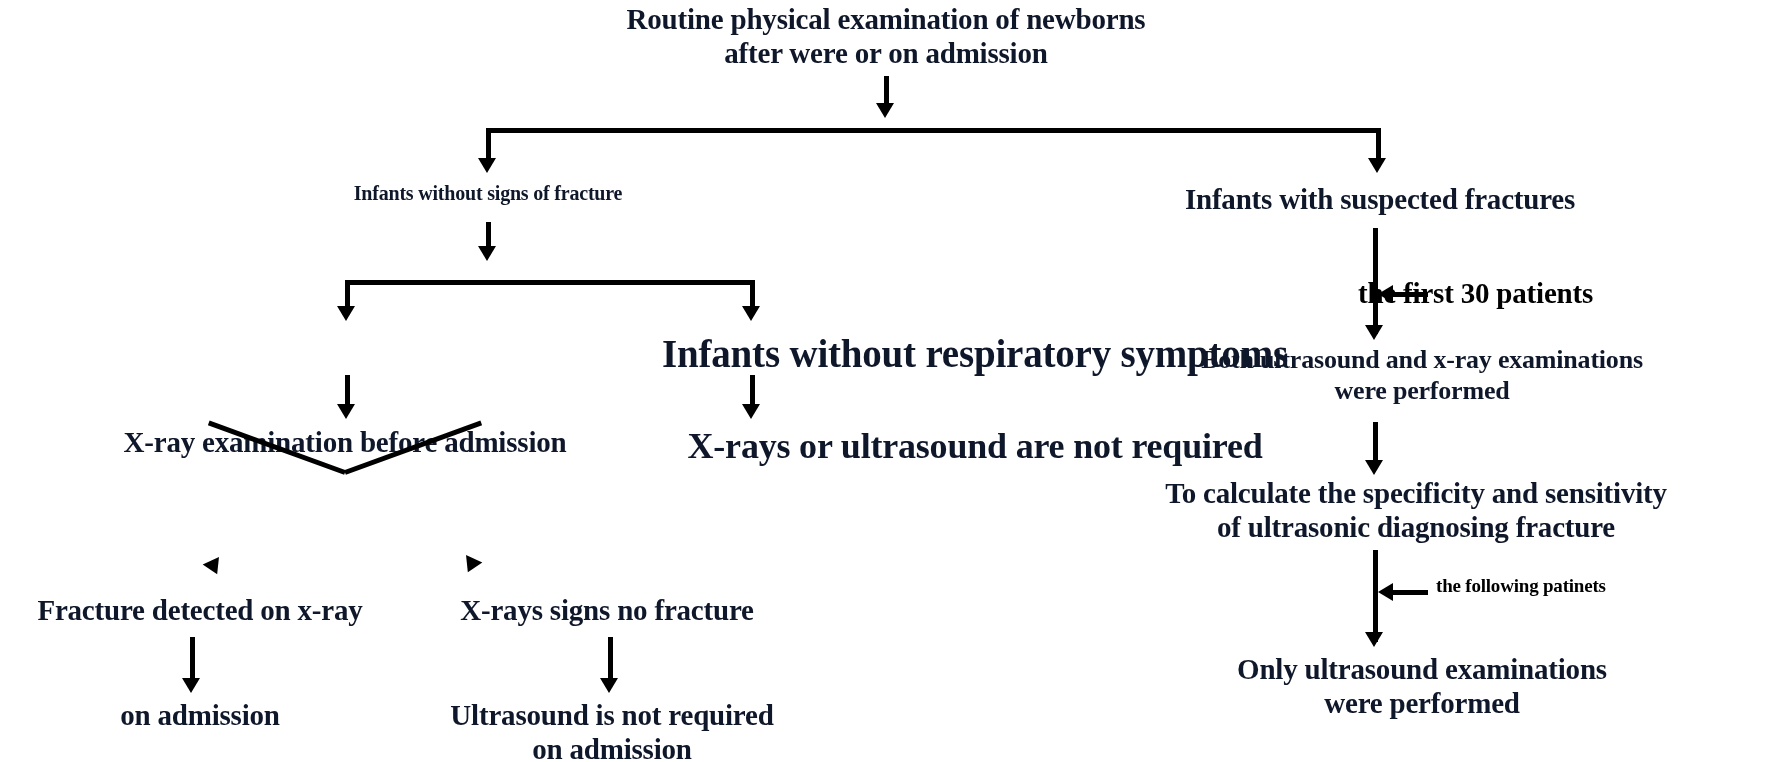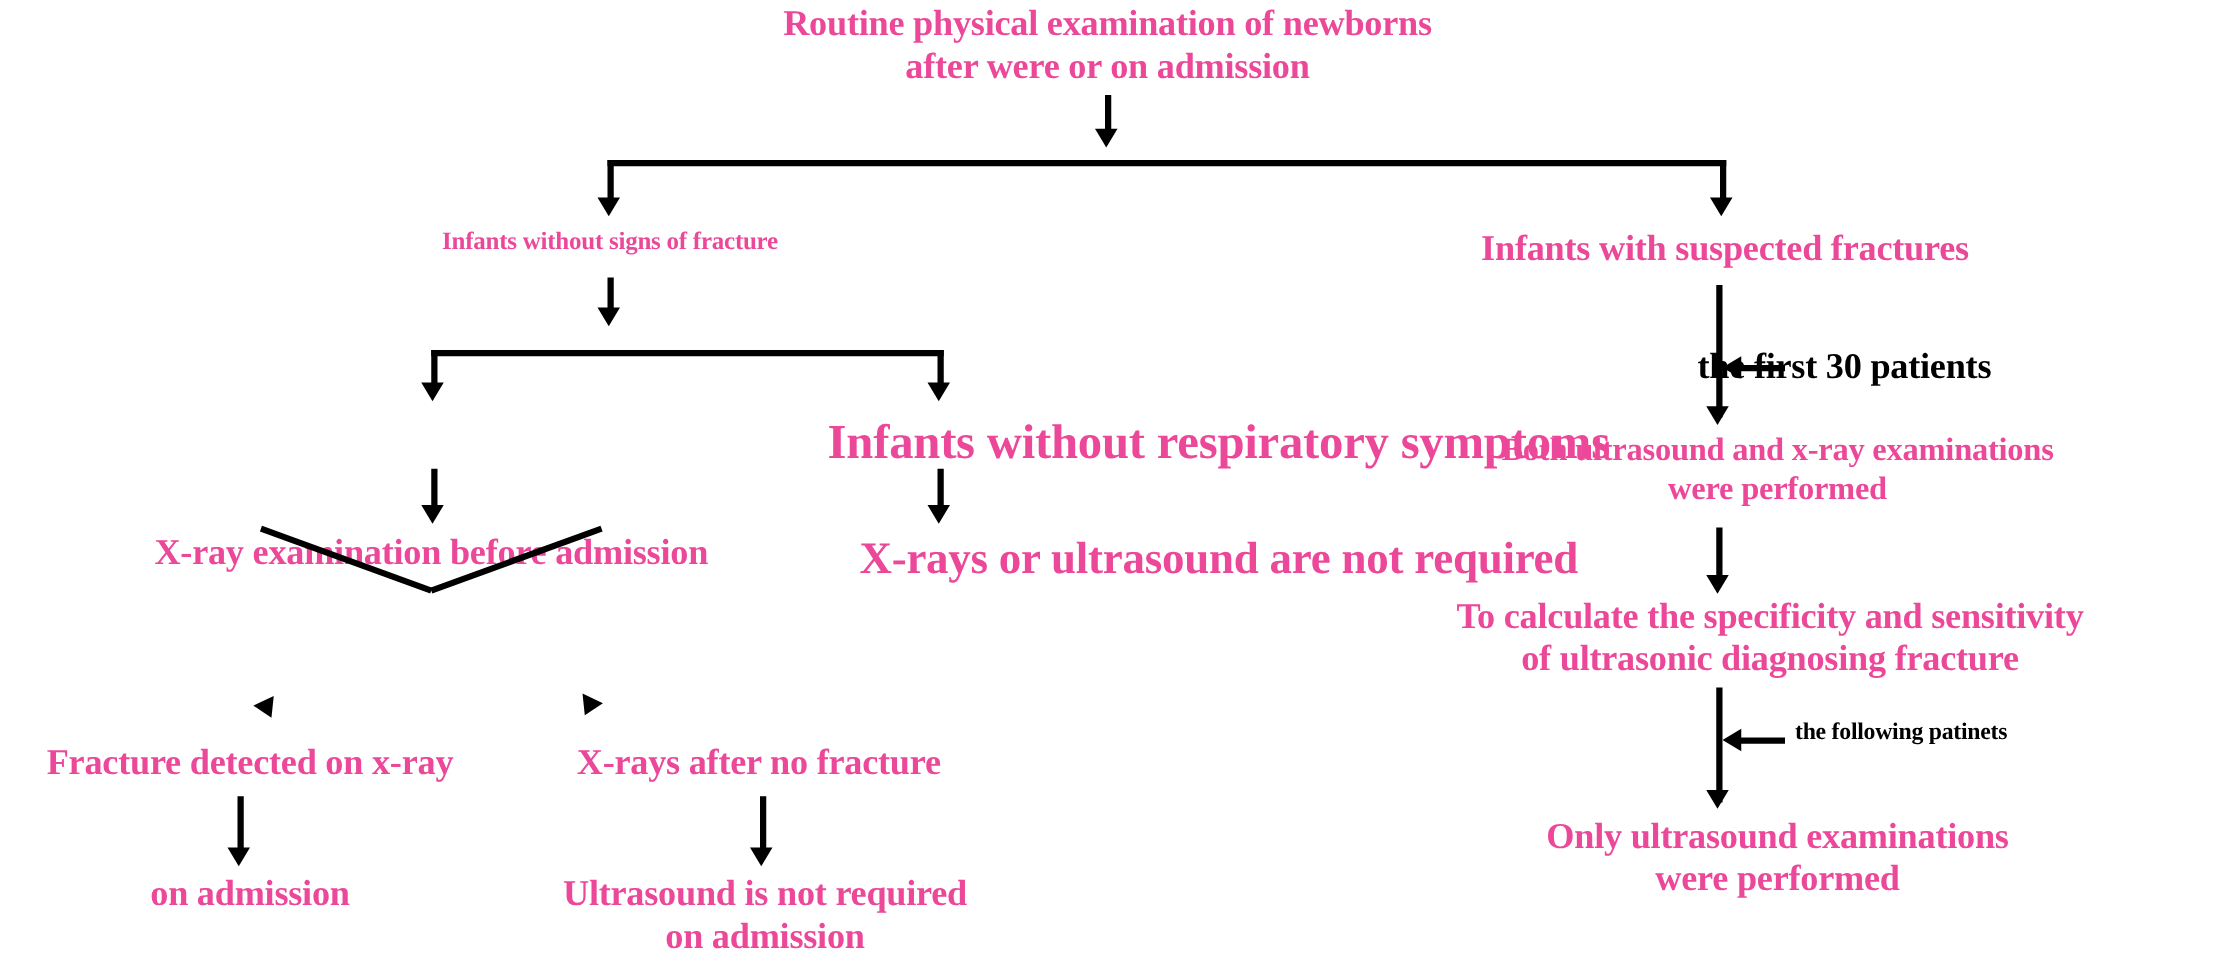--- a/index.html
+++ b/index.html
@@ -15,21 +15,21 @@
     font-family: "Liberation Serif", "DejaVu Serif", serif;
     font-weight: bold;
     color: #000000;
     overflow: hidden;
   }
   .node {
     position: absolute;
     text-align: center;
     line-height: 1.18;
     white-space: nowrap;
-    color: #ec4899;
+    color: #0f172a;
     letter-spacing: -0.2px;
   }
   .node .l2 { display: block; }
 
   
   .vline, .hline {
     position: absolute;
     background: #000000;
   }
   .arrowhead-down {
@@ -105,21 +105,21 @@
 
   <div class="node" style="left:545px; top:425px; width:860px; font-size:36px;">X-rays or ultrasound are not required</div>
 
   <div class="diag" style="left:345px; top:470px; width:145px; transform: rotate(200deg);"></div>
   <div class="arrowhead-down" style="left:205px; top:560px; transform: rotate(-25deg);"></div>
 
   <div class="diag" style="left:345px; top:470px; width:145px; transform: rotate(-20deg) scaleY(1);"></div>
   <div class="arrowhead-down" style="left:462px; top:558px; transform: rotate(25deg);"></div>
 
   <div class="node" style="left:0px; top:593px; width:400px; font-size:29px;">Fracture detected on x-ray</div>
-  <div class="node" style="left:402px; top:593px; width:410px; font-size:29px;">X-rays after no  fracture</div>
+  <div class="node" style="left:402px; top:593px; width:410px; font-size:29px;">X-rays signs no  fracture</div>
 
   <div class="vline" style="left:190px; top:637px; width:5px; height:45px;"></div>
   <div class="arrowhead-down" style="left:182px; top:678px;"></div>
 
   <div class="vline" style="left:608px; top:637px; width:5px; height:45px;"></div>
   <div class="arrowhead-down" style="left:600px; top:678px;"></div>
 
   <div class="node" style="left:0px; top:698px; width:400px; font-size:29px;">
     <span class="l2">on  admission</span>
   </div>

